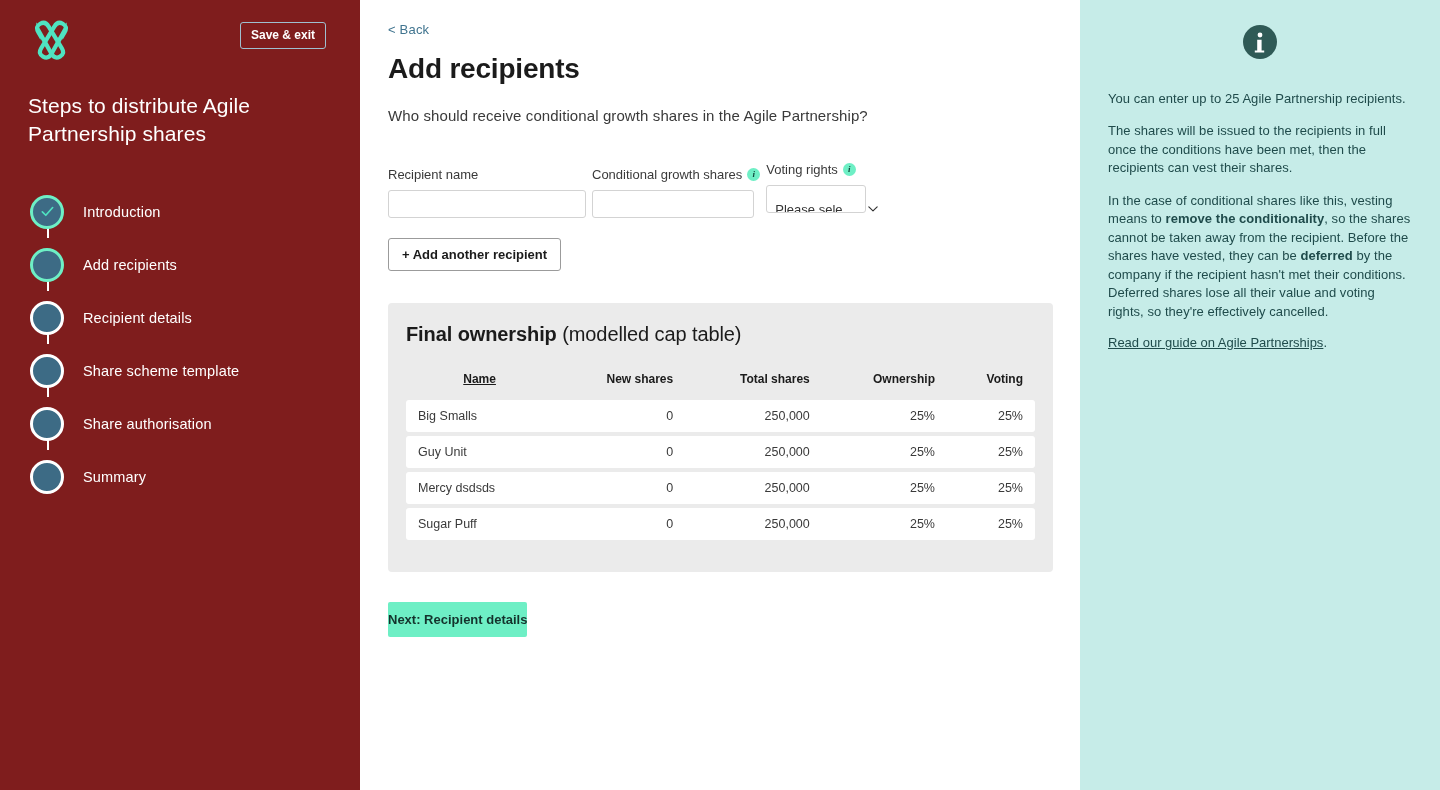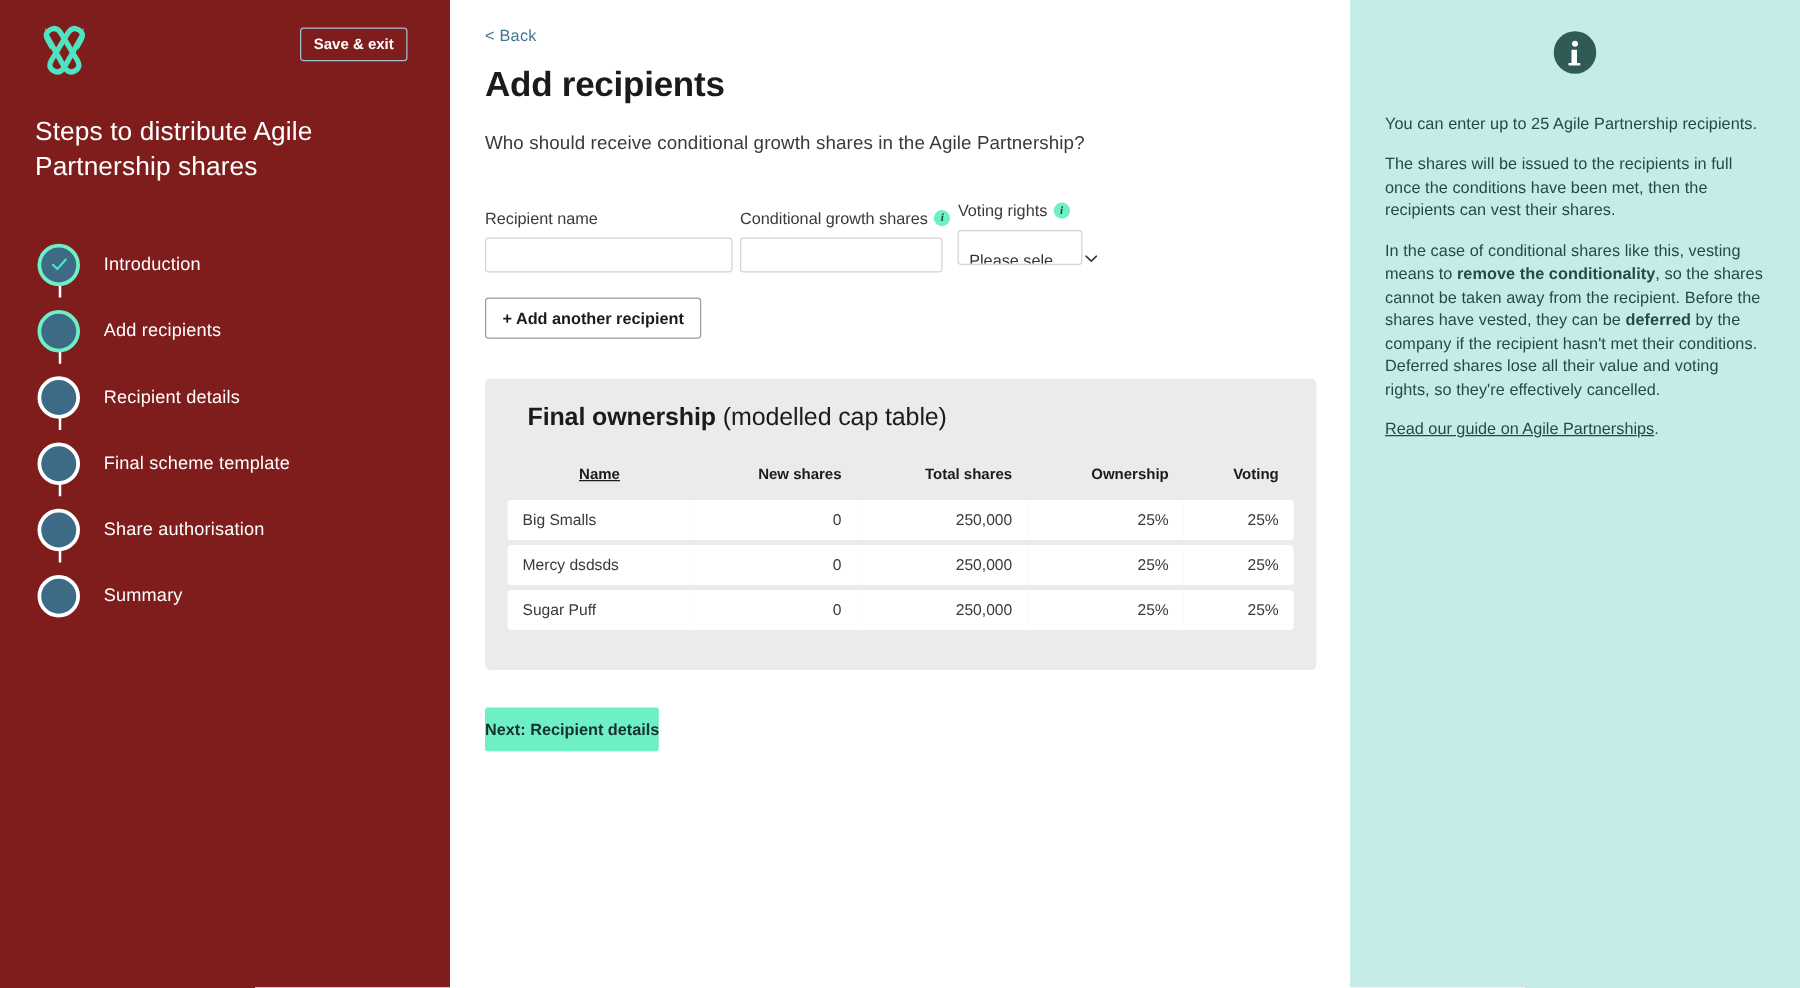--- a/index.html
+++ b/index.html
@@ -268,21 +268,21 @@
     border-radius: 4px;
     padding: 20px 18px 28px 18px;
   }
 
   .cap-card-title {
     font-size: 20px;
     color: #1B1B1B;
     margin-bottom: 22px;
     letter-spacing: -0.1px;
   }
-  .cap-card-title .strong { font-weight: bold; margin-left: 16px; }
+  .cap-card-title .strong { font-weight: bold; }
   .cap-card-title .light  { font-weight: normal; }
 
   table.cap-table {
     width: 100%;
     border-collapse: separate;
     border-spacing: 0 4px;
     font-size: 12.5px;
   }
 
   table.cap-table th {
@@ -404,21 +404,21 @@
           <span class="step-label">Add recipients</span>
         </li>
         <li class="step todo">
           <span class="step-connector" style="top: 26px; height: 27px;"></span>
           <span class="step-marker"></span>
           <span class="step-label">Recipient details</span>
         </li>
         <li class="step todo">
           <span class="step-connector" style="top: 26px; height: 27px;"></span>
           <span class="step-marker"></span>
-          <span class="step-label">Final scheme template</span>
+          <span class="step-label">Share scheme template</span>
         </li>
         <li class="step todo">
           <span class="step-connector" style="top: 26px; height: 27px;"></span>
           <span class="step-marker"></span>
           <span class="step-label">Share authorisation</span>
         </li>
         <li class="step todo">
           <span class="step-marker"></span>
           <span class="step-label">Summary</span>
         </li>
@@ -486,20 +486,27 @@
         </thead>
         <tbody id="cap-body">
             <tr>
               <td class="col-name">Big Smalls</td>
               <td>0</td>
               <td>250,000</td>
               <td>25%</td>
               <td>25%</td>
             </tr>
             <tr>
+              <td class="col-name">Guy Unit</td>
+              <td>0</td>
+              <td>250,000</td>
+              <td>25%</td>
+              <td>25%</td>
+            </tr>
+            <tr>
               <td class="col-name">Mercy dsdsds</td>
               <td>0</td>
               <td>250,000</td>
               <td>25%</td>
               <td>25%</td>
             </tr>
             <tr>
               <td class="col-name">Sugar Puff</td>
               <td>0</td>
               <td>250,000</td>

